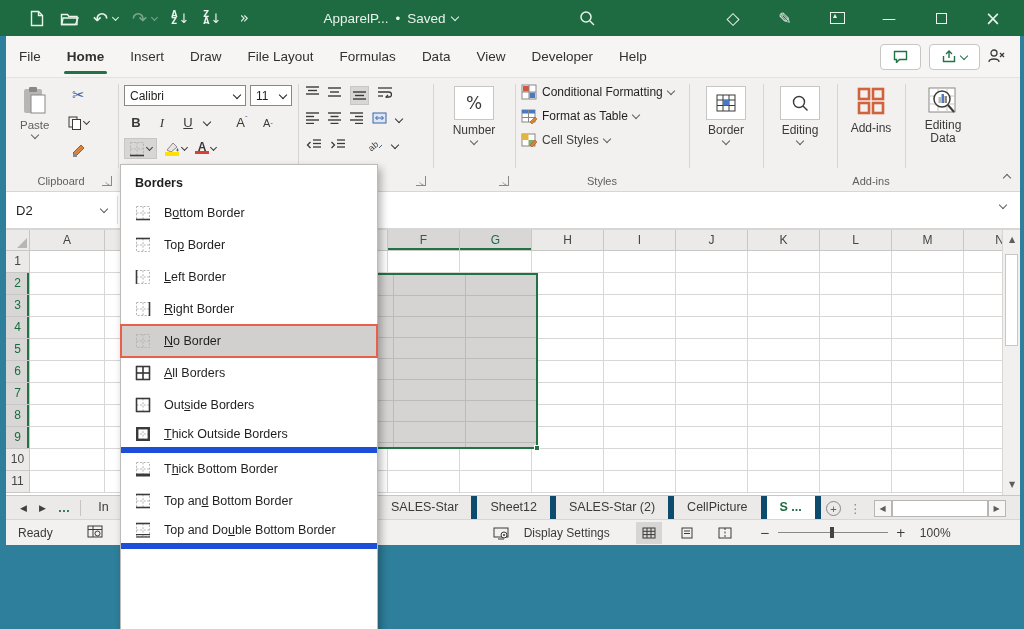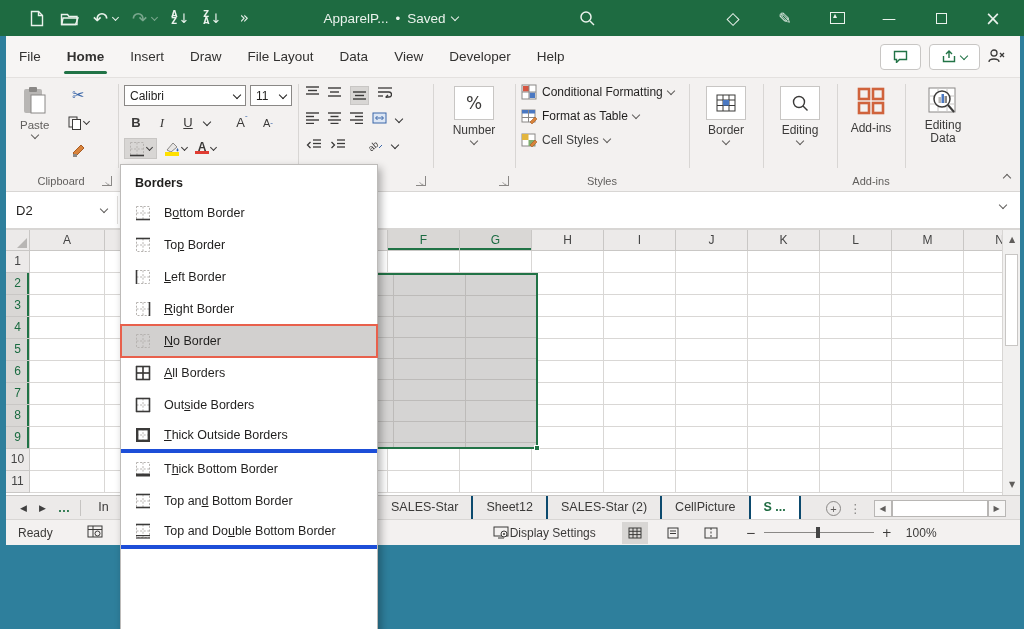--- a/index.html
+++ b/index.html
@@ -79,41 +79,41 @@
              background:repeating-linear-gradient(to bottom,transparent 0 20px,#bdbbb9 20px 21px);}
   .selection .inner-v{position:absolute;top:0;bottom:0;width:1px;background:#bdbbb9;}
   .fill-handle{position:absolute;right:-4px;bottom:-4px;width:6px;height:6px;background:#217346;border:1px solid #fff;}
   .vscroll{position:absolute;left:996px;top:0;width:18px;height:265px;background:#f1f0ef;border-left:1px solid #d8d6d4;}
   .varrow{position:absolute;left:0;width:18px;height:20px;text-align:center;line-height:20px;font-size:8px;color:#605e5c;background:#f1f0ef;}
   .vthumb{position:absolute;left:2px;top:24px;width:13px;height:92px;background:#fff;border:1px solid #c8c6c4;}
 
   
   .sheetbar{left:6px;top:495px;width:1014px;height:24px;background:#eceae9;border-top:1px solid #c9c7c5;display:flex;align-items:center;font-size:12.5px;color:#3b3a39;}
   .navarr{font-size:9px;color:#3f3f3f;padding:0 6px;}
-  .sheet-tab{flex:none;padding:0 13px;height:24px;line-height:23px;border-right:2px solid #0c4a6e;cursor:default;white-space:nowrap;}
+  .sheet-tab{flex:none;padding:0 13px;height:24px;line-height:23px;border-right:6px solid #0c4a6e;cursor:default;white-space:nowrap;}
   .sheet-tab.active{color:#1e6b41;font-weight:bold;background:#fff;}
   .addsheet{width:15px;height:15px;border-radius:50%;border:1px solid #8a8886;color:#605e5c;display:inline-flex;align-items:center;justify-content:center;font-size:11px;margin:0 8px;}
   .hscroll{display:flex;align-items:center;margin-left:6px;}
   .hbox{width:18px;height:17px;border:1px solid #b8b6b4;background:#f7f6f5;text-align:center;line-height:16px;font-size:8px;color:#605e5c;}
   .htrack{width:96px;height:17px;border:1px solid #b8b6b4;background:#fff;}
 
   
   .statusbar{left:6px;top:519px;width:1014px;height:26px;background:#f3f1f0;border-top:1px solid #d8d6d4;display:flex;align-items:center;font-size:12px;color:#3b3a39;}
   .viewbtn{width:26px;height:22px;display:inline-flex;align-items:center;justify-content:center;}
   .viewbtn.active{background:#d8d6d4;}
   .ztrack{position:relative;width:110px;height:1px;background:#8a8886;margin:0 8px;}
   .zthumb{position:absolute;left:52px;top:-5px;width:4px;height:11px;background:#444;}
 
   
   .menu{left:120px;top:164px;width:258px;height:478px;background:#fff;border:1px solid #bdbbb9;
         box-shadow:3px 4px 8px rgba(0,0,0,.3);z-index:50;}
   .menu-header{font-weight:bold;font-size:12.5px;color:#201f1e;padding:11px 14px 7px 14px;}
   .menu-item{display:flex;align-items:center;gap:13px;height:32px;padding:0 14px;font-size:12.5px;color:#201f1e;position:relative;}
   .menu-item u{text-decoration:underline;}
-  .menu-item.sep-after{border-bottom:4px solid #1d4ed8;}
+  .menu-item.sep-after{border-bottom:6px solid #1d4ed8;}
   .menu-item.highlighted{background:#d2d0cf;}
   .menu-item.highlighted::after{content:"";position:absolute;inset:-1px;border:2.5px solid #e8604c;pointer-events:none;}
   .icon-slot{width:16px;height:16px;flex:none;display:inline-flex;}
 
   .miniicon svg{display:block;}
 </style>
 </head>
 <body>
 
 <div class="sr">
@@ -182,20 +182,21 @@
     </div>
   </div>
 
   <div class="abs tabrow">
     <div style="display:flex;">
       <div class="rtab">File</div>
         <div class="rtab active">Home</div>
         <div class="rtab">Insert</div>
         <div class="rtab">Draw</div>
         <div class="rtab">File Layout</div>
+        <div class="rtab">Formulas</div>
         <div class="rtab">Data</div>
         <div class="rtab">View</div>
         <div class="rtab">Developer</div>
         <div class="rtab">Help</div>
     </div>
     <div class="tabrow-right">
       <span class="pillbtn">
           <svg width="15" height="13" viewBox="0 0 15 13">
             <path d="M1.5 1.5 h12 v8 h-7 l-3 3 v-3 h-2 z" fill="none" stroke="#217346" stroke-width="1.4"></path>
           </svg>
@@ -609,21 +610,21 @@
   </div>
 
   <div class="abs statusbar">
     <span style="padding-left:12px">Ready</span>
     <span style="margin-left:34px"><svg width="16" height="13" viewBox="0 0 16 13">
           <rect x="1" y="1" width="14" height="11" fill="none" stroke="#3b3a39"></rect>
           <line x1="1" y1="4.5" x2="15" y2="4.5" stroke="#3b3a39"></line>
           <line x1="6" y1="1" x2="6" y2="12" stroke="#3b3a39"></line>
           <circle cx="10.5" cy="8.5" r="2.5" fill="none" stroke="#3b3a39"></circle>
         </svg></span>
-    <span style="margin-left:390px;display:flex;align-items:flex-start;gap:1px">
+    <span style="margin-left:390px;display:flex;align-items:flex-end;gap:15px">
       <svg width="16" height="13" viewBox="0 0 16 13">
           <rect x="1" y="1" width="14" height="9" fill="none" stroke="#3b3a39"></rect>
           <line x1="5" y1="12" x2="11" y2="12" stroke="#3b3a39"></line>
           <circle cx="11" cy="8" r="3" fill="#f3f1f0" stroke="#3b3a39"></circle>
           <circle cx="11" cy="8" r="1" fill="#3b3a39"></circle>
         </svg>
       <span>Display Settings</span>
     </span>
     <span style="margin-left:26px;display:flex;gap:12px;align-items:center;">
       <span class="viewbtn active">

